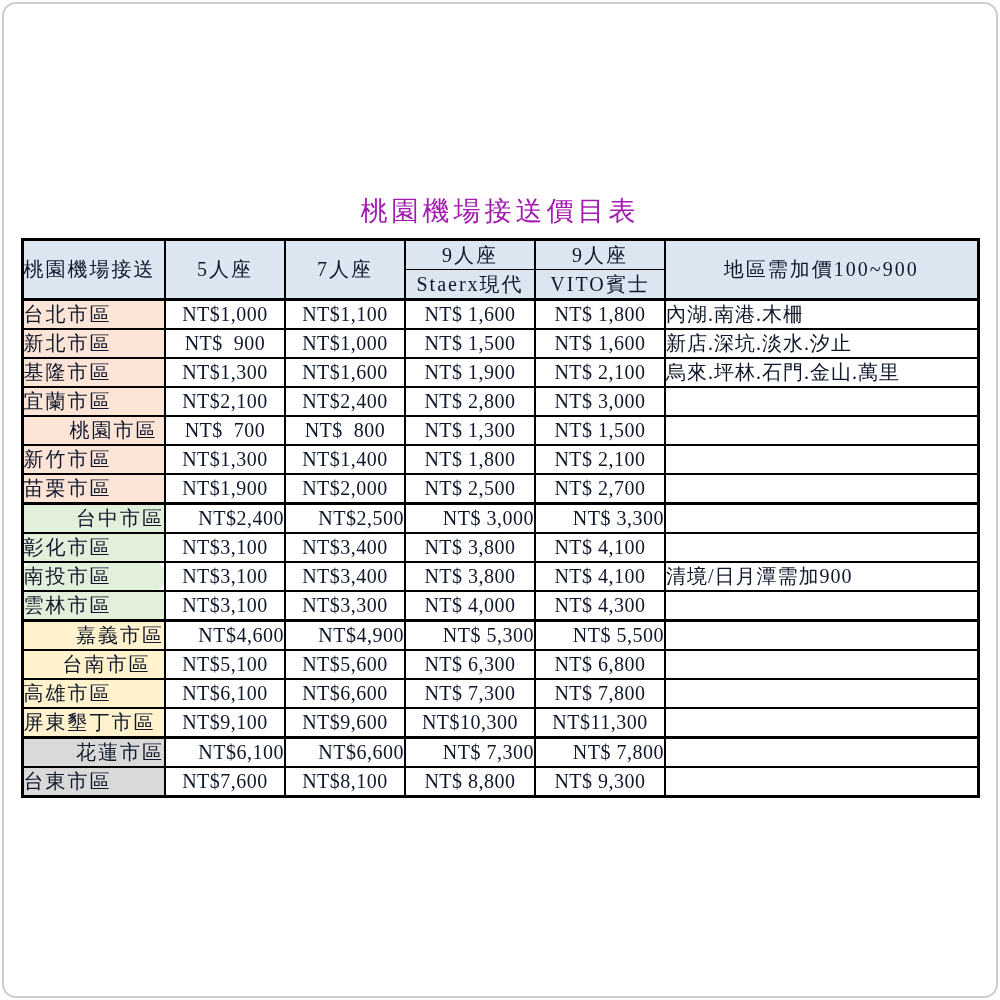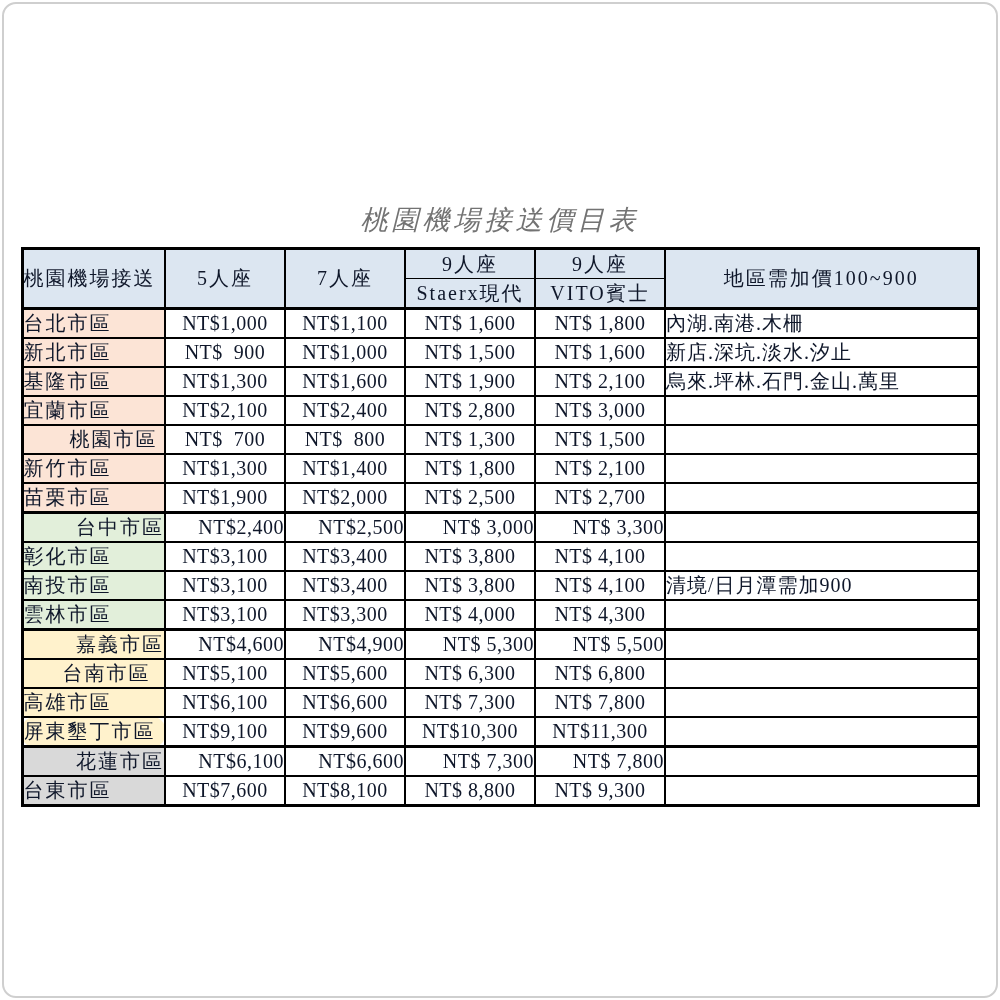--- a/index.html
+++ b/index.html
@@ -28,26 +28,25 @@
     letter-spacing: 3px;
     color: #111;
     line-height: 34px;
   }
   .title .crown {
     font-size: 30px;
     letter-spacing: 0;
     margin: 0 2px;
   }
   .subtitle {
-    margin-top: 16px;
+    margin-top: 7px;
     font-size: 27px;
     letter-spacing: 4px;
-    color: #737373;
+    color: #a21caf;
     line-height: 32px;
-    font-style: italic;
   }
   table.price-table {
     margin: 11px auto 0 auto;
     border-collapse: collapse;
     table-layout: fixed;
     width: 956px;
     border: 3px solid var(--border, #000);
     font-size: 20px;
     color: #0f172a;
   }
@@ -185,21 +184,21 @@
         </tr>
         <tr>
           <td class="region-cell" style="background: rgb(226, 239, 218);">彰化市區</td>
           <td class="price-cell">NT$3,100</td>
           <td class="price-cell">NT$3,400</td>
           <td class="price-cell">NT$ 3,800</td>
           <td class="price-cell">NT$ 4,100</td>
           <td class="note-cell"></td>
         </tr>
         <tr>
-          <td class="region-cell" style="background: rgb(226, 239, 218);">南投市區</td>
+          <td class="region-cell" style="background: rgb(226, 239, 218); border-radius: 12px;">南投市區</td>
           <td class="price-cell">NT$3,100</td>
           <td class="price-cell">NT$3,400</td>
           <td class="price-cell">NT$ 3,800</td>
           <td class="price-cell">NT$ 4,100</td>
           <td class="note-cell">清境/日月潭需加900</td>
         </tr>
         <tr>
           <td class="region-cell" style="background: rgb(226, 239, 218);">雲林市區</td>
           <td class="price-cell">NT$3,100</td>
           <td class="price-cell">NT$3,300</td>
@@ -225,21 +224,21 @@
         </tr>
         <tr>
           <td class="region-cell" style="background: rgb(255, 242, 204);">高雄市區</td>
           <td class="price-cell">NT$6,100</td>
           <td class="price-cell">NT$6,600</td>
           <td class="price-cell">NT$ 7,300</td>
           <td class="price-cell">NT$ 7,800</td>
           <td class="note-cell"></td>
         </tr>
         <tr>
-          <td class="region-cell" style="background: rgb(255, 242, 204); border-radius: 12px;">屏東墾丁市區</td>
+          <td class="region-cell" style="background: rgb(255, 242, 204);">屏東墾丁市區</td>
           <td class="price-cell">NT$9,100</td>
           <td class="price-cell">NT$9,600</td>
           <td class="price-cell">NT$10,300</td>
           <td class="price-cell">NT$11,300</td>
           <td class="note-cell"></td>
         </tr>
         <tr class="section-start">
           <td class="region-cell" style="background: rgb(217, 217, 217);">花蓮市區</td>
           <td class="price-cell">NT$6,100</td>
           <td class="price-cell">NT$6,600</td>

